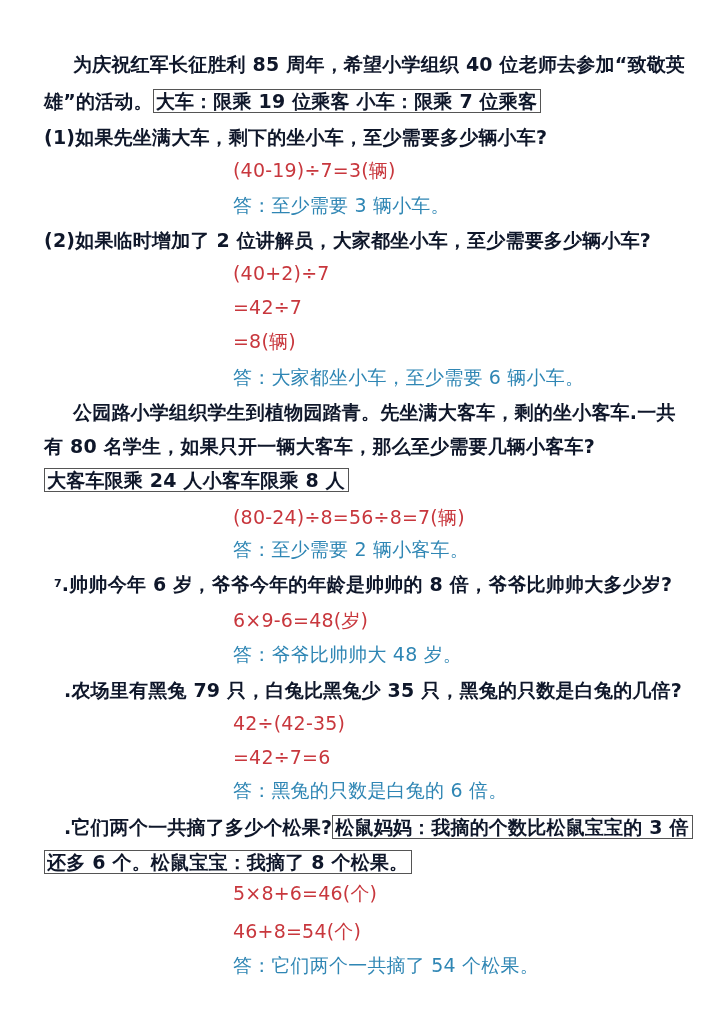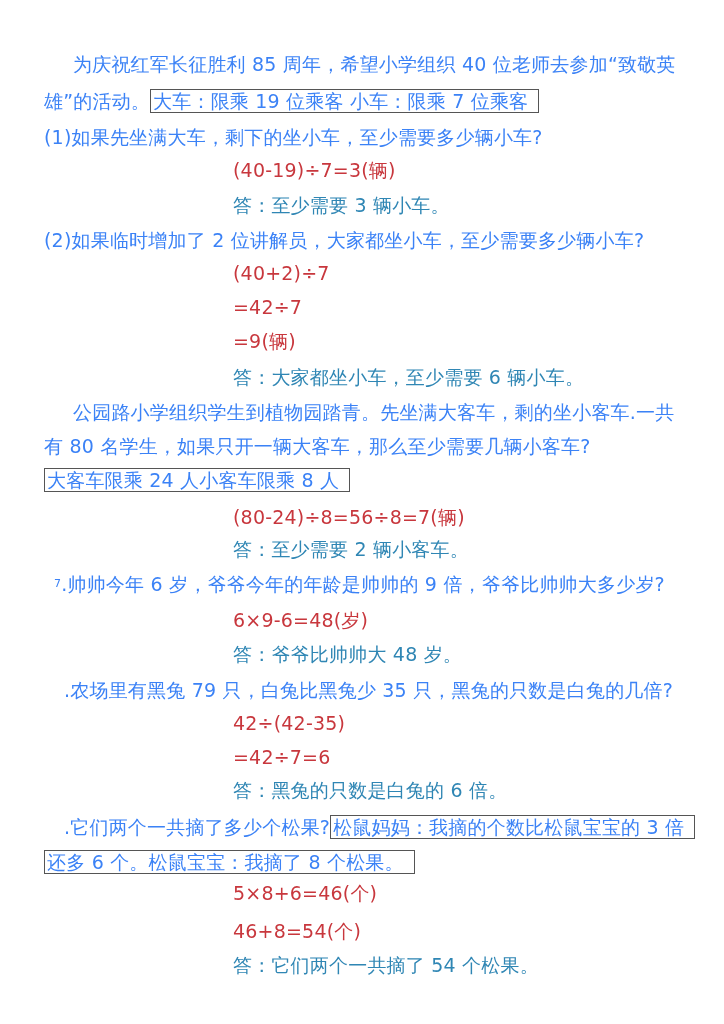--- a/index.html
+++ b/index.html
@@ -1,59 +1,59 @@
 <!DOCTYPE html>
 <html><head>
 <meta charset="utf-8">
 <style>
   html, body { margin: 0; padding: 0; background: #ffffff; }
   body { width: 724px; height: 1024px; position: relative; overflow: hidden;
          font-family: "DejaVu Sans", "Liberation Sans", sans-serif; color: #222222; }
   .line { position: absolute; white-space: nowrap; font-size: 19px; line-height: 28px; letter-spacing: 0.2px; }
-  .q { color: #3b82f6; }
+  .q { color: #0f172a; font-weight: bold; }
   .red { color: #c8373d; }
   .blue { color: #2f86b4; }
-  .box { border: 1.5px solid #555555; padding: 0 10px 0 2px; }
+  .box { border: 1.5px solid #555555; padding: 0 3px 0 2px; }
   .footer { position: absolute; left: 0; width: 596px; top: 1054px; text-align: center;
             font-family: "DejaVu Serif", "Liberation Serif", serif; font-size: 13px; color: #333333; }
 </style>
 </head>
 <body>
 
 <div>
 
   <div>
     <div class="line q" style="left:73px; top:50px;">为庆祝红军长征胜利 85 周年，希望小学组织 40 位老师去参加“致敬英</div>
     <div class="line q" style="left:44px; top:87px;">
       <span>雄”的活动。</span><span class="box">大车：限乘 19 位乘客  小车：限乘 7 位乘客</span>
     </div>
     <div class="line q" style="left:44px; top:123px;">(1)如果先坐满大车，剩下的坐小车，至少需要多少辆小车?</div>
     <div class="line red" style="left:233px; top:156px;">(40-19)÷7=3(辆)</div>
     <div class="line blue" style="left:233px; top:191px;">答：至少需要 3 辆小车。</div>
 
     <div class="line q" style="left:44px; top:226px;">(2)如果临时增加了 2 位讲解员，大家都坐小车，至少需要多少辆小车?</div>
     <div class="line red" style="left:233px; top:259px;">(40+2)÷7</div>
     <div class="line red" style="left:233px; top:293px;">=42÷7</div>
-    <div class="line red" style="left:233px; top:327px;">=9(辆)</div>
+    <div class="line red" style="left:233px; top:327px;">=8(辆)</div>
     <div class="line blue" style="left:233px; top:363px;">答：大家都坐小车，至少需要 6 辆小车。</div>
   </div>
 
   <div>
     <div class="line q" style="left:73px; top:398px;">公园路小学组织学生到植物园踏青。先坐满大客车，剩的坐小客车.一共</div>
     <div class="line q" style="left:44px; top:432px;">有 80 名学生，如果只开一辆大客车，那么至少需要几辆小客车?</div>
     <div class="line q" style="left:44px; top:466px;">
       <span class="box">大客车限乘 24 人小客车限乘 8 人</span>
     </div>
     <div class="line red" style="left:233px; top:503px;">(80-24)÷8=56÷8=7(辆)</div>
     <div class="line blue" style="left:233px; top:535px;">答：至少需要 2 辆小客车。</div>
   </div>
 
   <div>
     <div class="line q" style="left:54px; top:570px;">
-      <span style="font-size:11px; vertical-align:top;">7</span><span>.帅帅今年 6 岁，爷爷今年的年龄是帅帅的 9 倍，爷爷比帅帅大多少岁?</span>
+      <span style="font-size:11px; vertical-align:top;">7</span><span>.帅帅今年 6 岁，爷爷今年的年龄是帅帅的 8 倍，爷爷比帅帅大多少岁?</span>
     </div>
     <div class="line red" style="left:233px; top:606px;">6×9-6=48(岁)</div>
     <div class="line blue" style="left:233px; top:640px;">答：爷爷比帅帅大 48 岁。</div>
   </div>
 
   <div>
     <div class="line q" style="left:64px; top:676px;">.农场里有黑兔 79 只，白兔比黑兔少 35 只，黑兔的只数是白兔的几倍?</div>
     <div class="line red" style="left:233px; top:709px;">42÷(42-35)</div>
     <div class="line red" style="left:233px; top:743px;">=42÷7=6</div>
     <div class="line blue" style="left:233px; top:776px;">答：黑兔的只数是白兔的 6 倍。</div>

